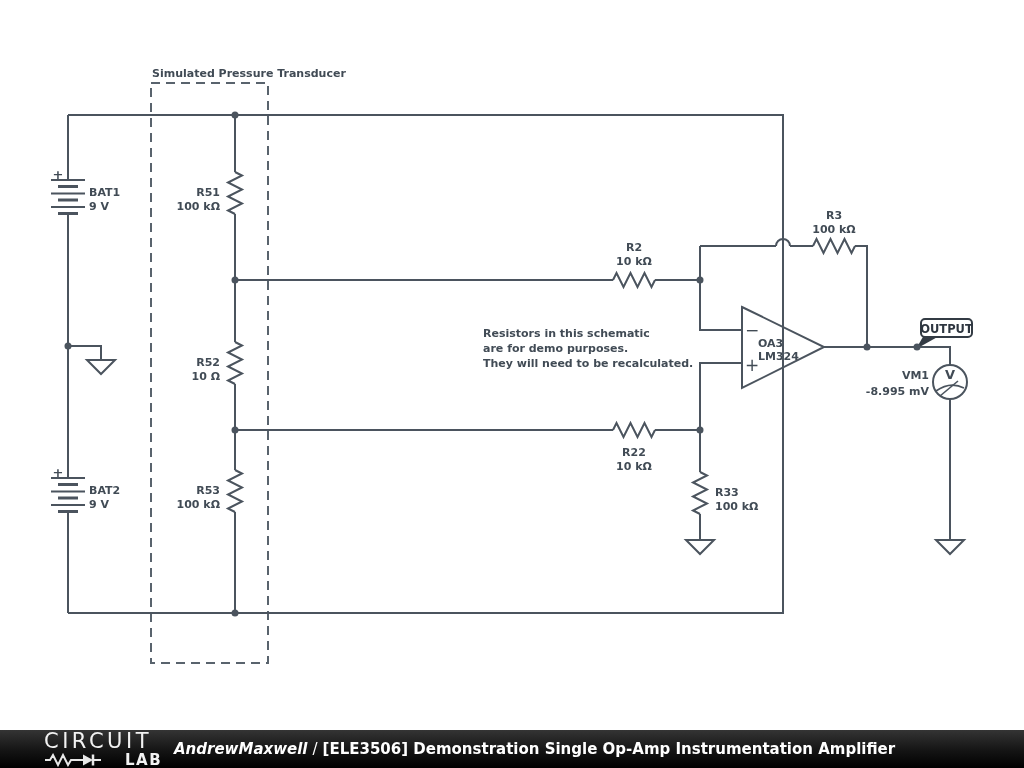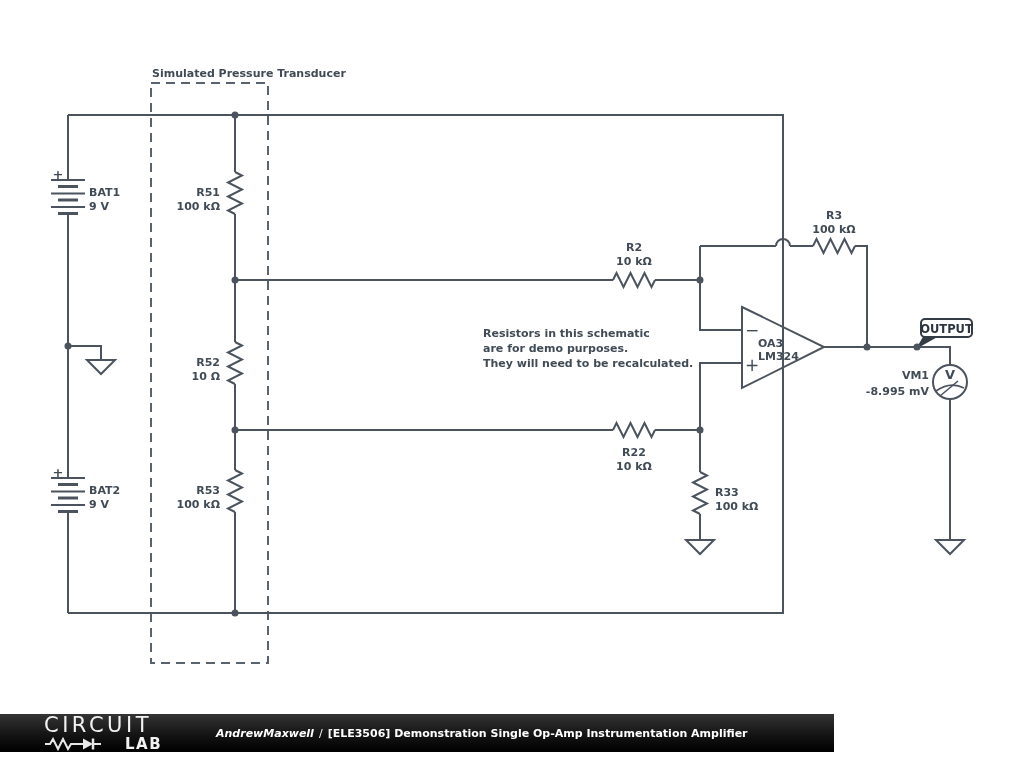--- a/index.html
+++ b/index.html
@@ -10,32 +10,32 @@
   #schematic{position:absolute;top:0;left:0;}
   svg text{
     font-family:"DejaVu Sans","Liberation Sans",sans-serif;
     font-size:11px;font-weight:bold;fill:#414b55;
   }
   svg text.sym{font-size:17px;font-weight:normal;}
   svg text.plus-small{font-size:13px;}
   svg text.meter-v{font-size:13px;}
   svg text.outlabel{font-size:11.5px;fill:#2e3640;}
   .footer{
-    position:absolute;left:0;bottom:16px;width:834px;height:38px;
+    position:absolute;left:0;bottom:0;width:1024px;height:38px;
     background:linear-gradient(180deg,#343434 0%,#141414 55%,#000000 100%);
     display:flex;align-items:center;color:#ffffff;
   }
   .logo{margin-left:44px;width:130px;line-height:1;}
   .logo-top{
     font-size:21px;font-weight:normal;letter-spacing:3.5px;color:#f2f2f2;
   }
   .logo-bottom{display:flex;align-items:flex-start;margin-top:1px;}
   .logo-bottom svg{display:block;}
   .logo-lab{font-size:15px;font-weight:bold;letter-spacing:1.5px;margin-left:3px;color:#f2f2f2;}
-  .meta{margin-left:42px;line-height:17px;font-size:11px;}
+  .meta{line-height:17px;font-size:15px;}
   .meta .author{font-style:italic;font-weight:bold;}
   .meta .sep{margin:0 5px;font-weight:normal;}
   .meta .doc-title{font-weight:bold;}
   .meta .url{font-weight:bold;}
 </style>
 </head>
 <body>
 
 <svg id="schematic" width="1024" height="730" viewBox="0 0 1024 730">
 

